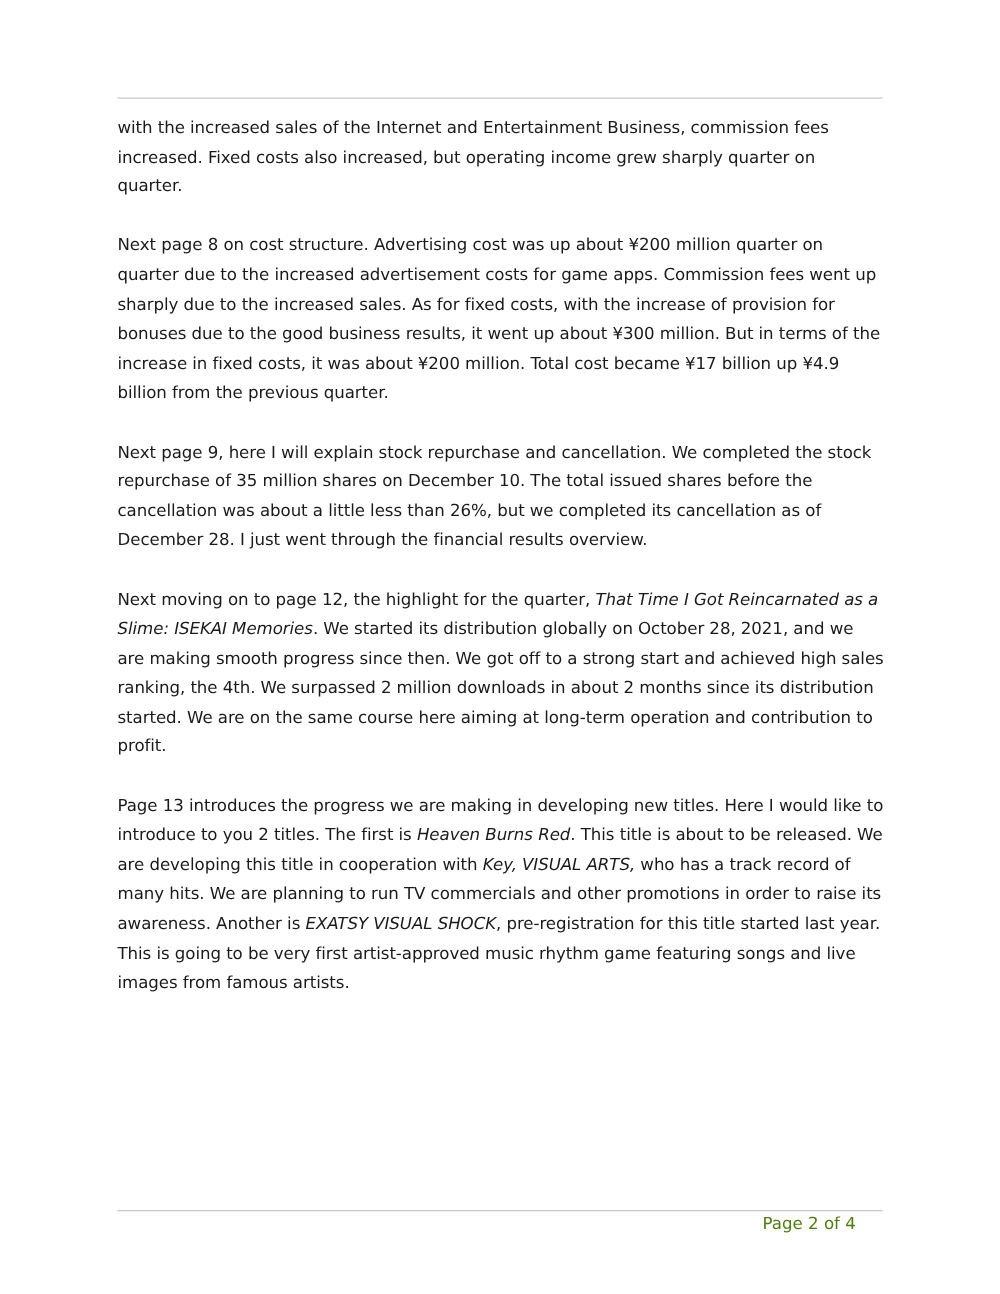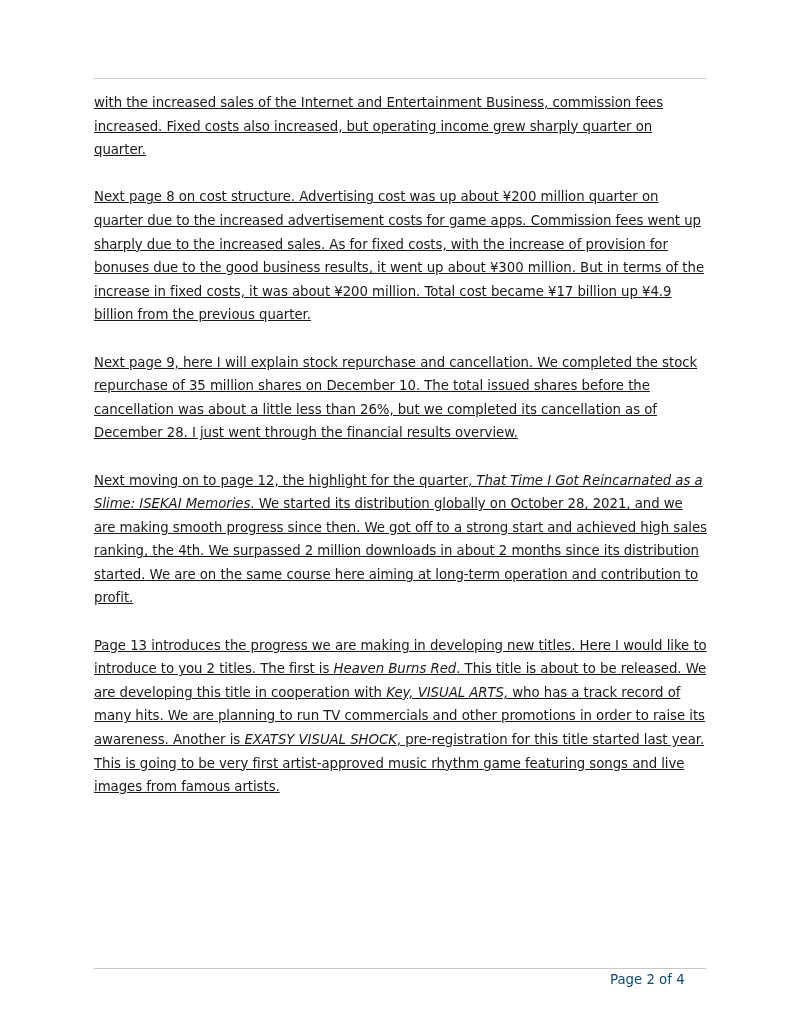--- a/index.html
+++ b/index.html
@@ -34,31 +34,30 @@
       position: absolute;
       left: 94px;
       top: 91px;
       width: 614px;
       font-size: 13.3px;
       line-height: 23.6px;
       letter-spacing: -0.05px;
     }
     .content p {
       margin: 0 0 23.6px 0;
-      text-decoration: underline;
     }
     .content em {
       font-style: italic;
     }
     .footer {
       position: absolute;
       left: 610px;
       top: 972px;
       font-size: 13.3px;
-      color: #0c4a6e;
+      color: #4d7c0f;
     }
   </style>
 </head>
 <body>
 
 <div class="page">
   <div class="rule top"></div>
 
   <div class="content">
     <p>

